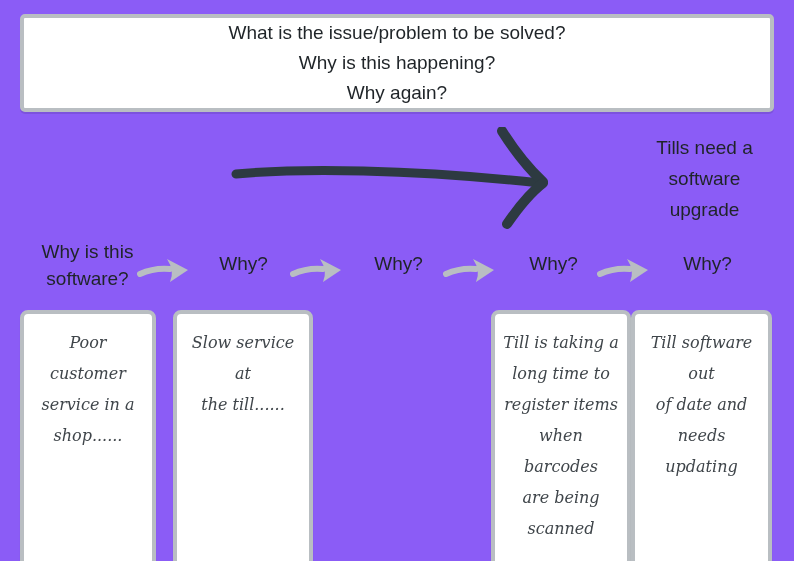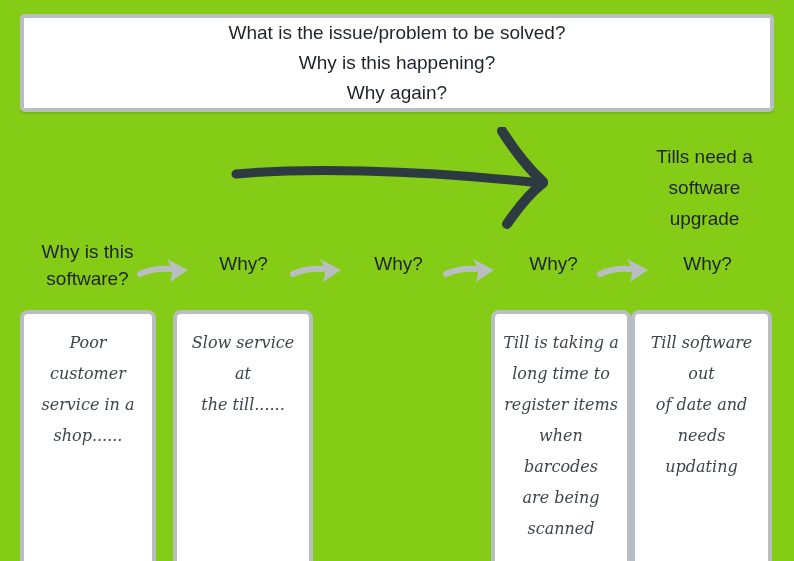--- a/index.html
+++ b/index.html
@@ -8,21 +8,21 @@
     --big-arrow: #2d3a41;
     --heading-text: #1f2428;
     --script-text: #3f454a;
   }
   * { margin: 0; padding: 0; box-sizing: border-box; }
   html, body { background: #ffffff; }
   .canvas {
     position: relative;
     width: 794px;
     height: 561px;
-    background: #84cc16;
+    background: #8b5cf6;
     overflow: hidden;
     font-family: "Liberation Sans", sans-serif;
     color: var(--heading-text);
   }
   .multiline { white-space: pre-line; }
 
   
   .header-box {
     position: absolute;
     left: 20px; top: 14px;
@@ -43,21 +43,21 @@
   
   .statement {
     position: absolute;
     width: 145px;
     text-align: center;
     font-size: 19px;
     line-height: 31px;
     color: var(--heading-text);
   }
   .statement.problem { left: 15px; top: 133px; }
-  .statement.solution { left: 632px; top: 141px; }
+  .statement.solution { left: 632px; top: 132px; }
 
   
   .big-arrow {
     position: absolute;
     left: 230px; top: 127px;
     width: 328px; height: 102px;
     color: var(--big-arrow);
   }
 
   

